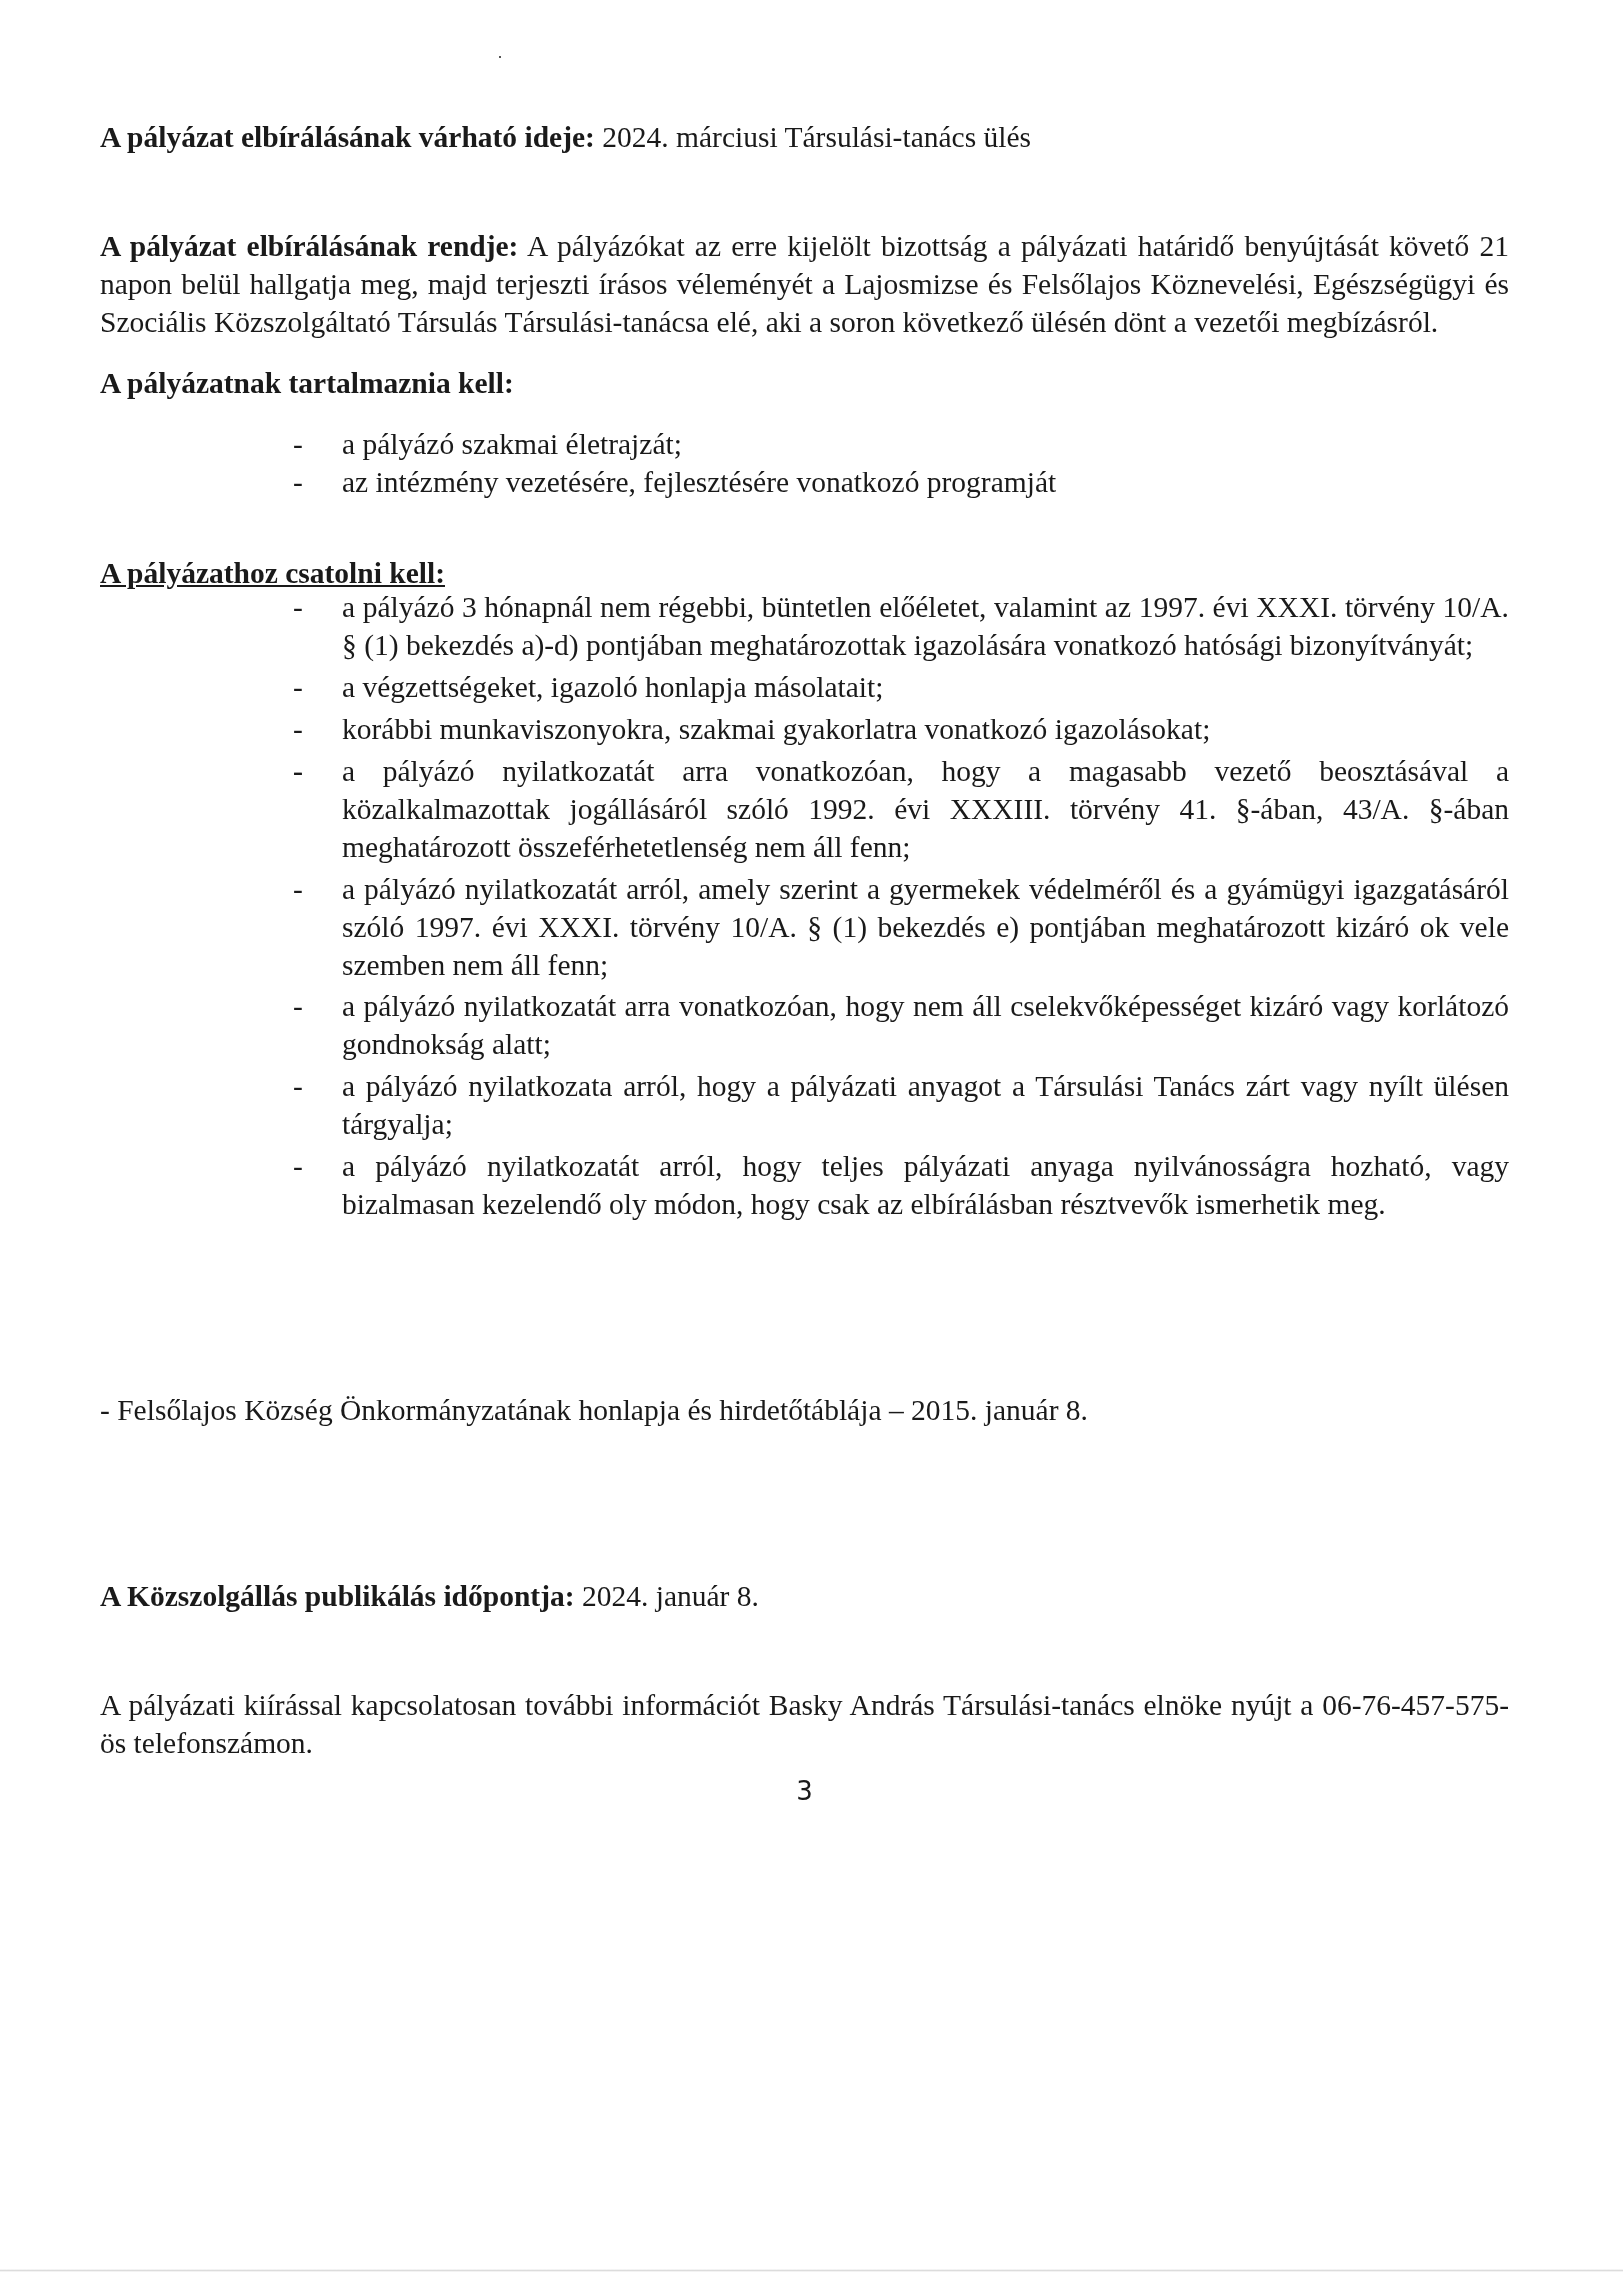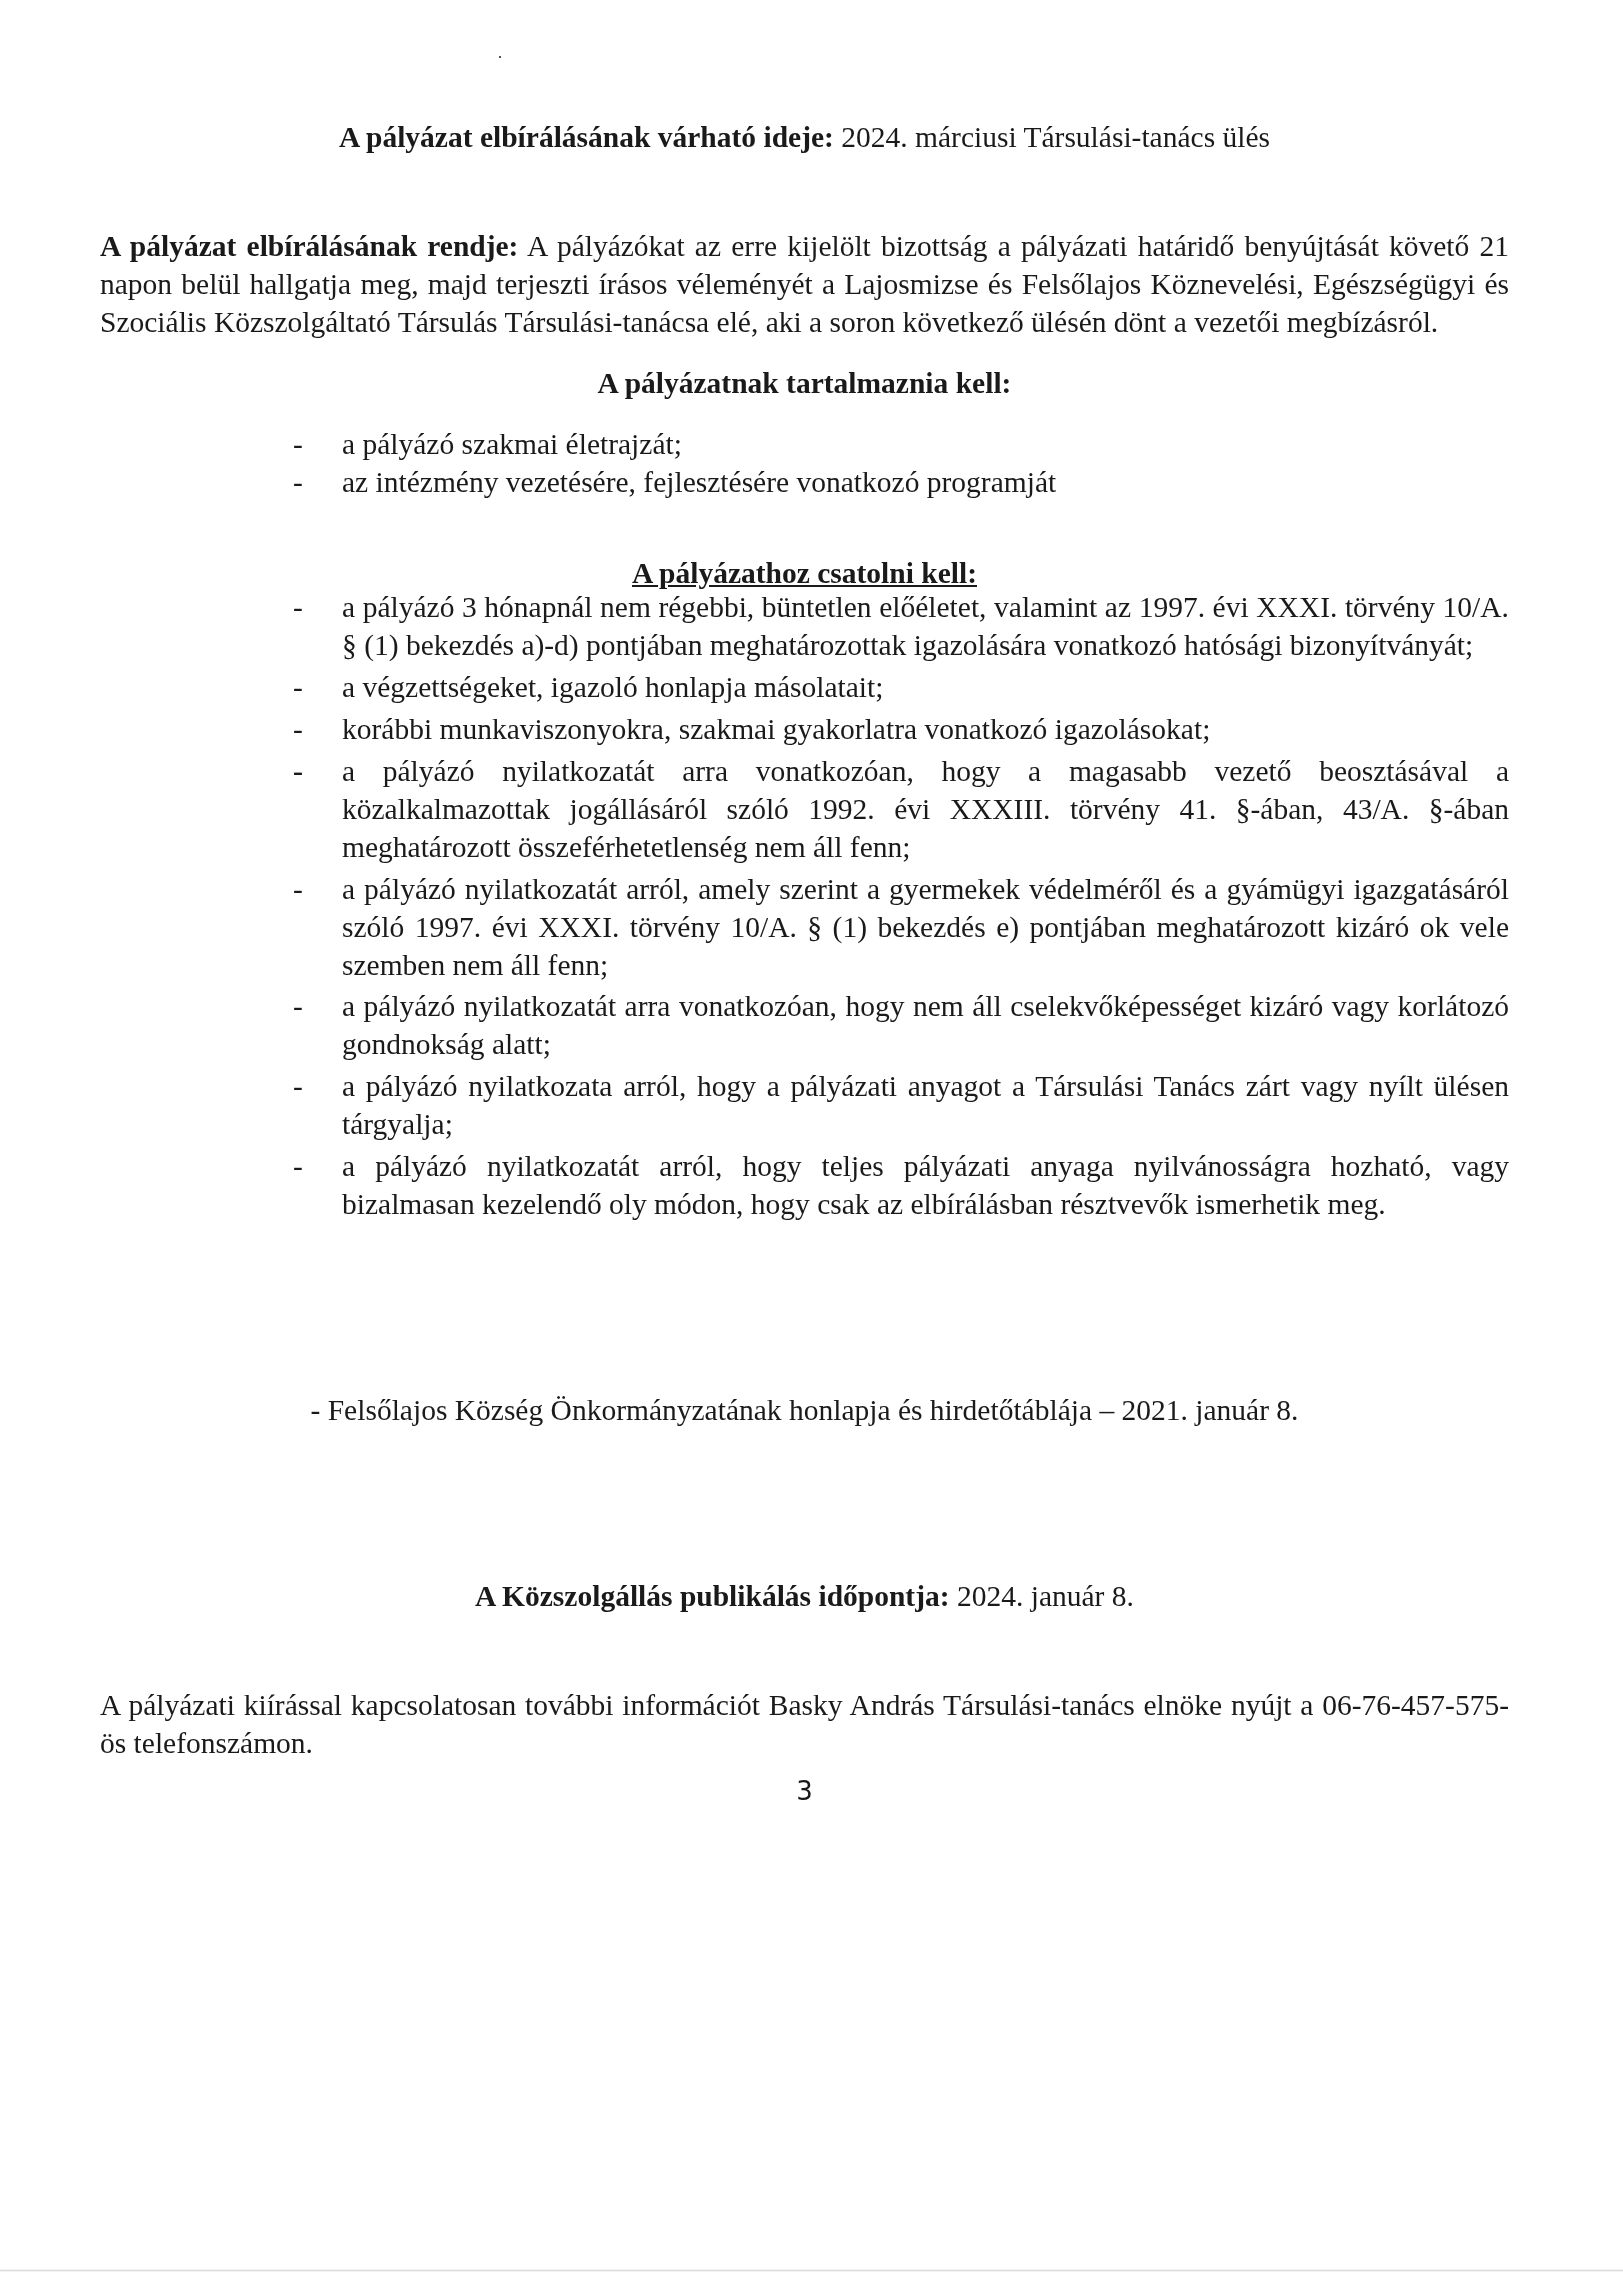--- a/index.html
+++ b/index.html
@@ -3,21 +3,21 @@
 <meta charset="utf-8">
 <style>
   html, body { margin: 0; padding: 0; background: #ffffff; }
   body { width: 1623px; height: 2295px; position: relative; overflow: hidden; }
   .page {
     position: absolute; left: 0; top: 0; width: 1623px; height: 2295px;
     background: #ffffff; color: #1a1a1a;
     font-family: "Liberation Serif", "DejaVu Serif", serif;
     font-size: 29.5px; line-height: 38px;
   }
-  .block { position: absolute; left: 100px; width: 1409px; text-align: center; }
+  .block { position: absolute; left: 100px; width: 1409px; }
   .just { text-align: justify; margin-top: 33px; }
   .b { font-weight: bold; }
   .list { position: absolute; left: 293px; width: 1216px; margin: 0; padding: 0; list-style: none; }
   .list li { position: relative; padding-left: 49px; text-align: justify; margin-bottom: 3.9px; }
   .list li .dash { position: absolute; left: 0; top: 0; width: 26px; }
   .pagenum {
     position: absolute; left: 785px; width: 39px; top: 1775px; text-align: center;
     font-family: "DejaVu Sans", "Liberation Sans", sans-serif; font-size: 26px; line-height: 33px;
   }
   .speck { position: absolute; left: 499px; top: 56px; width: 2px; height: 2px; background: #555; }
@@ -52,21 +52,21 @@
     <li><span class="dash">-</span><span>korábbi munkaviszonyokra, szakmai gyakorlatra vonatkozó igazolásokat;</span></li>
     <li><span class="dash">-</span></li>
     <li><span class="dash">-</span><span>a pályázó nyilatkozatát arra vonatkozóan, hogy a magasabb vezető beosztásával a közalkalmazottak jogállásáról szóló 1992. évi XXXIII. törvény 41. §-ában, 43/A. §-ában meghatározott összeférhetetlenség nem áll fenn;</span></li>
     <li><span class="dash">-</span><span>a pályázó nyilatkozatát arról, amely szerint a gyermekek védelméről és a gyámügyi igazgatásáról szóló 1997. évi XXXI. törvény 10/A. § (1) bekezdés e) pontjában meghatározott kizáró ok vele szemben nem áll fenn;</span></li>
     <li><span class="dash">-</span><span>a pályázó nyilatkozatát arra vonatkozóan, hogy nem áll cselekvőképességet kizáró vagy korlátozó gondnokság alatt;</span></li>
     <li><span class="dash">-</span><span>a pályázó nyilatkozata arról, hogy a pályázati anyagot a Társulási Tanács zárt vagy nyílt ülésen tárgyalja;</span></li>
     <li><span class="dash">-</span><span>a pályázó nyilatkozatát arról, hogy teljes pályázati anyaga nyilvánosságra hozható, vagy bizalmasan kezelendő oly módon, hogy csak az elbírálásban résztvevők ismerhetik meg.</span></li>
   </ul>
 
   <div class="block" style="top:1386px;">
-    <div style="margin-top:5.2px;">- Felsőlajos Község Önkormányzatának honlapja és hirdetőtáblája – 2021. január 8.</div>
+    <div style="margin-top:5.2px;">- Felsőlajos Község Önkormányzatának honlapja és hirdetőtáblája – 2015. január 8.</div>
   </div>
 
   <div class="block" style="top:1577px;">
     <span class="b">A Közszolgállás publikálás időpontja:</span><span> 2024. január 8.</span>
   </div>
 
   <div class="block just" style="top:1653px;">A pályázati kiírással kapcsolatosan további információt Basky András Társulási-tanács elnöke nyújt a 06-76-457-575-ös telefonszámon.</div>
 
   <div class="pagenum">3</div>
 

